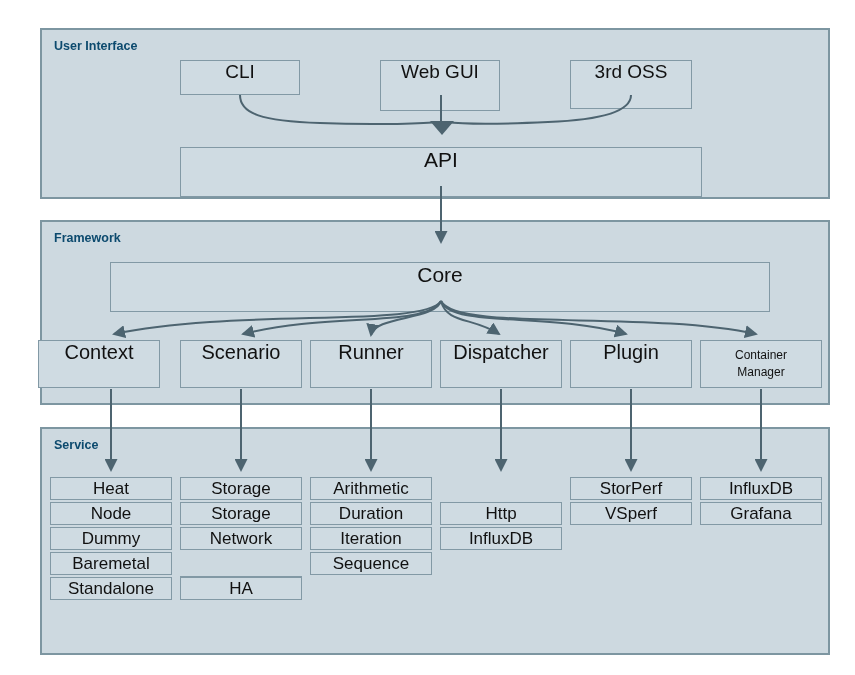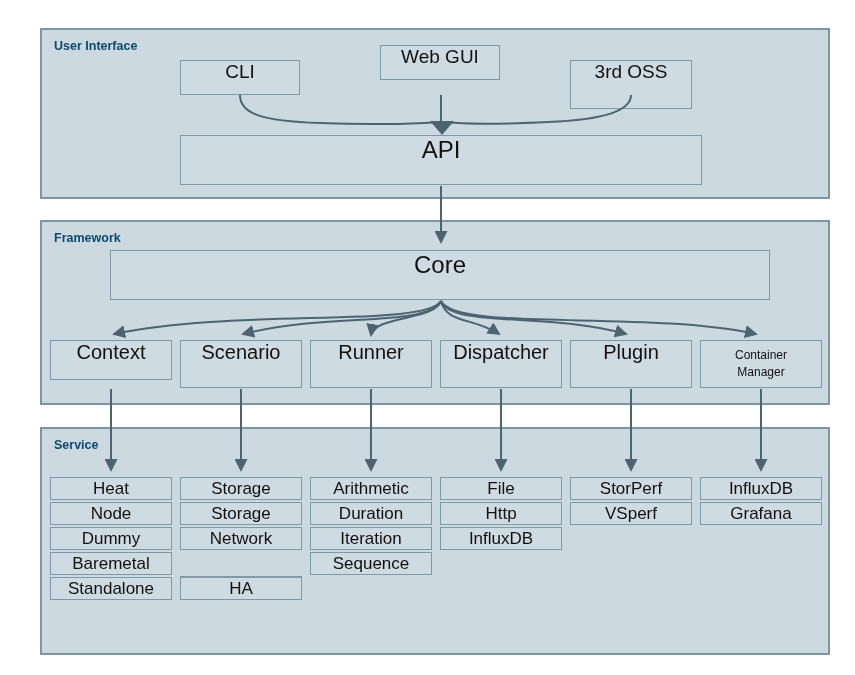--- a/index.html
+++ b/index.html
@@ -10,21 +10,21 @@
   body{background:var(--page-bg); font-family:"Liberation Sans", sans-serif; color:var(--text);}
   .canvas{position:relative; width:855px; height:675px; background:var(--page-bg); overflow:hidden;}
   .panel{position:absolute; background:var(--panel-fill); border:2px solid var(--panel-border);}
   .panel-ui{left:40px; top:28px; width:790px; height:171px;}
   .panel-fw{left:40px; top:220px; width:790px; height:185px;}
   .panel-svc{left:40px; top:427px; width:790px; height:228px;}
   .sec-label{position:absolute; left:12px; top:9px; font-size:12.5px; font-weight:bold; color:#0c4a6e;}
   .box{position:absolute; background:var(--box-fill); border:1.5px solid var(--box-border);
        display:flex; justify-content:center; text-align:center;
        font-size:19px; color:var(--text);}
-  .box.big{font-size:24px;}
+  .box.big{font-size:21px;margin-top:12px;}
   .box.module{font-size:20px;}
   .box.cm{flex-direction:column; font-size:12px; line-height:1.45;}
   .row{position:absolute; width:122px; height:23px; background:var(--box-fill);
        border:1.5px solid var(--box-border); display:flex; align-items:center;
        justify-content:center; font-size:17px;}
   svg.overlay{position:absolute; left:0; top:0; width:855px; height:675px; pointer-events:none;}
   svg .conn{stroke:var(--arrow); stroke-width:2; fill:none;}
   svg .head{fill:var(--arrow);}
 </style>
 </head>
@@ -38,34 +38,34 @@
   <section class="panel panel-fw">
     <div class="sec-label">Framework</div>
   </section>
   <section class="panel panel-svc">
     <div class="sec-label">Service</div>
   </section>
 
   <div class="box" style="left:180px;top:60px;width:120px;height:35px">
     <span>CLI</span>
   </div>
-  <div class="box" style="left:380px;top:45px;width:120px;height:35px">
+  <div class="box" style="left:380px;top:60px;width:120px;height:51px">
     <span>Web GUI</span>
   </div>
   <div class="box" style="left:570px;top:60px;width:122px;height:49px">
     <span>3rd OSS</span>
   </div>
   <div class="box big" style="left:180px;top:135px;width:522px;height:50px">
     <span>API</span>
   </div>
 
   <div class="box big" style="left:110px;top:250px;width:660px;height:50px">
     <span>Core</span>
   </div>
-  <div class="box module" style="left:50px;top:340px;width:122px;height:40px">
+  <div class="box module" style="left:38px;top:340px;width:122px;height:48px">
     <span>Context</span>
   </div>
   <div class="box module" style="left:180px;top:340px;width:122px;height:48px">
     <span>Scenario</span>
   </div>
   <div class="box module" style="left:310px;top:340px;width:122px;height:48px">
     <span>Runner</span>
   </div>
   <div class="box module" style="left:440px;top:340px;width:122px;height:48px">
     <span>Dispatcher</span>
@@ -116,23 +116,20 @@
   <div class="row" style="left:310px;top:502px">
       <span>Duration</span>
     </div>
   <div class="row" style="left:310px;top:527px">
       <span>Iteration</span>
     </div>
   <div class="row" style="left:310px;top:552px">
       <span>Sequence</span>
     </div>
 
-  <div class="row" style="left:440px;top:477px">
-      <span>File</span>
-    </div>
   <div class="row" style="left:440px;top:502px">
       <span>Http</span>
     </div>
   <div class="row" style="left:440px;top:527px">
       <span>InfluxDB</span>
     </div>
 
   <div class="row" style="left:570px;top:477px">
       <span>StorPerf</span>
     </div>

